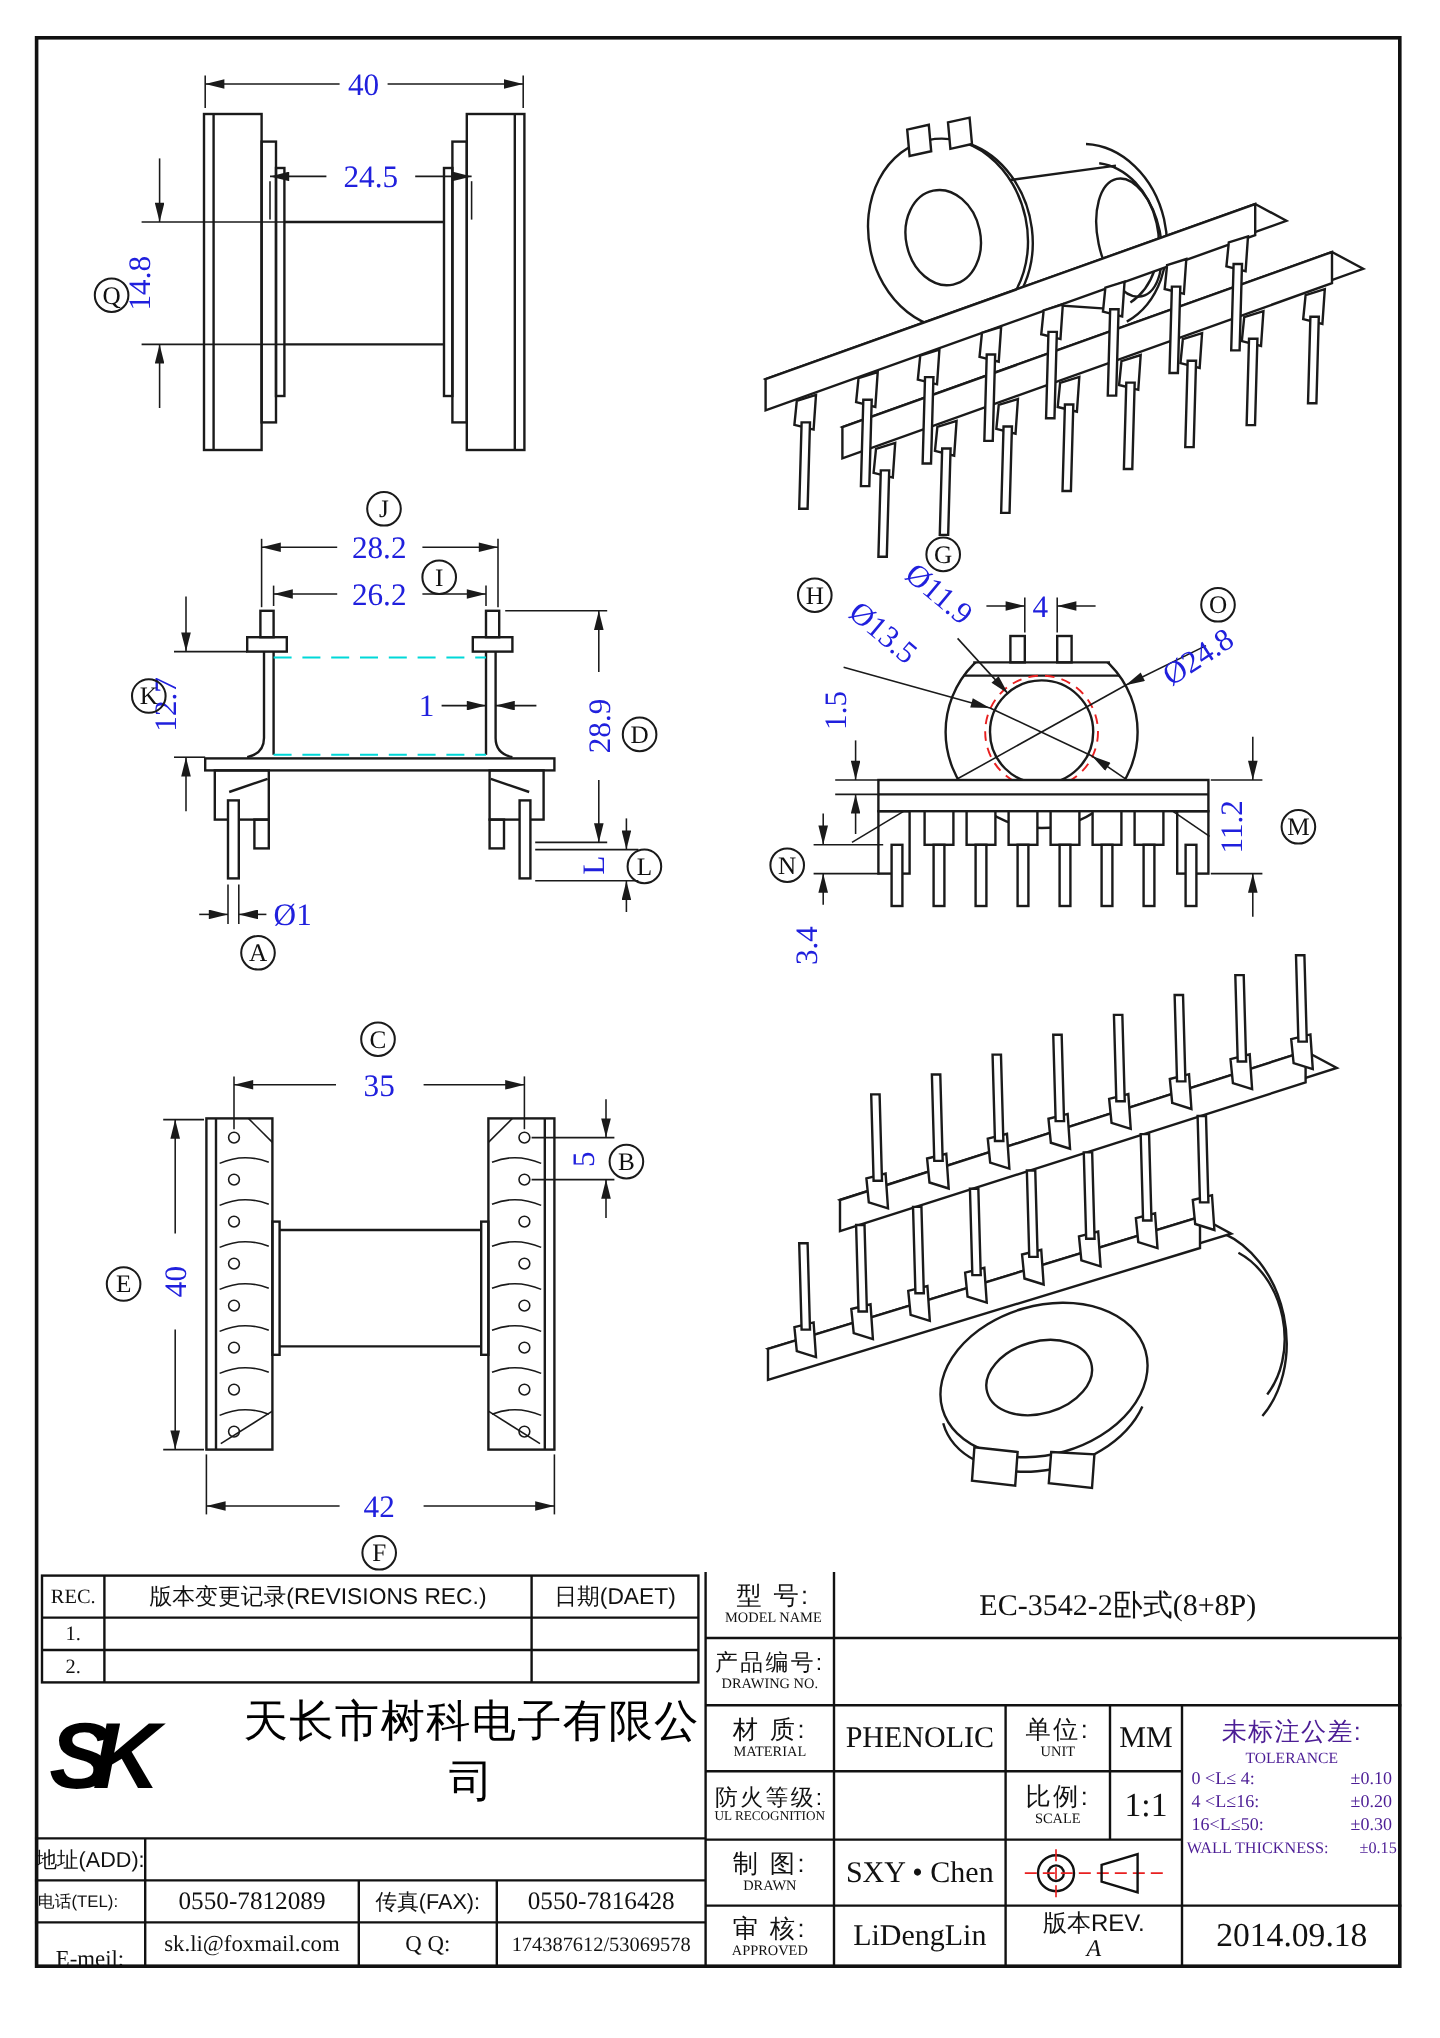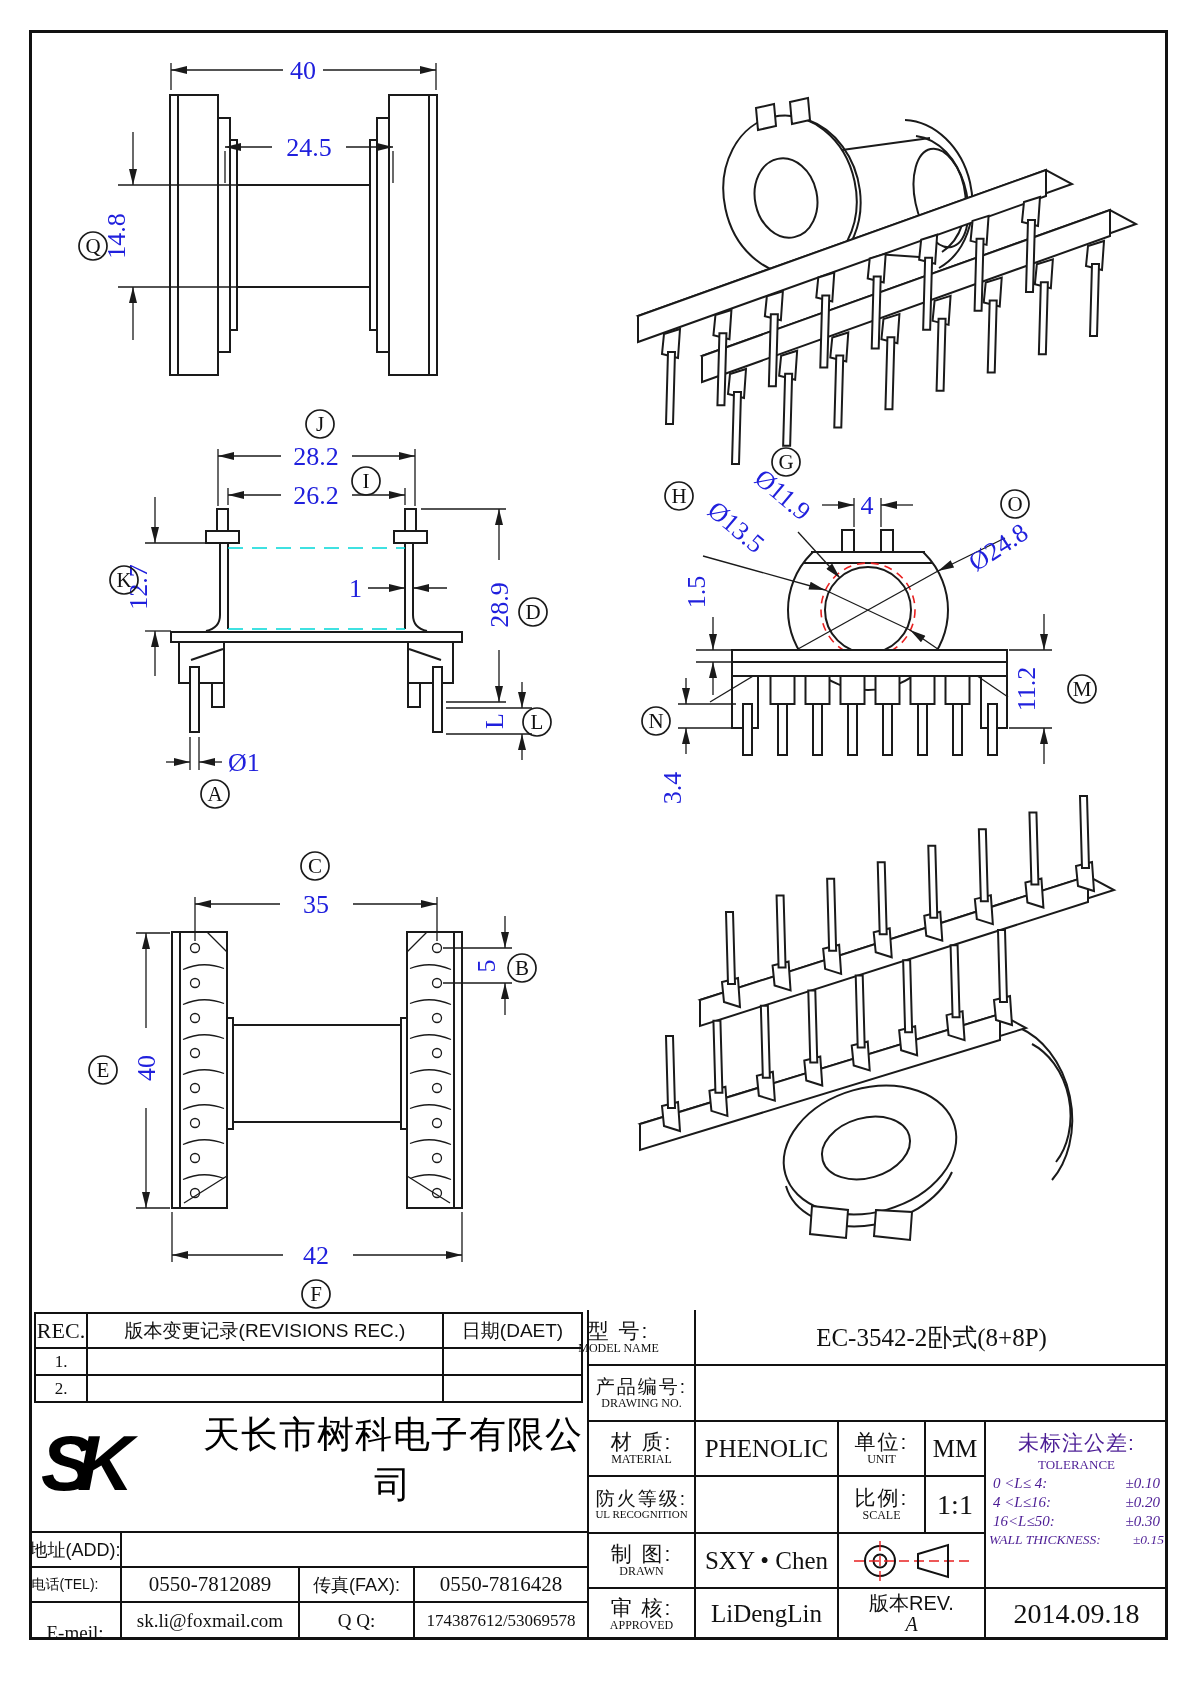--- a/index.html
+++ b/index.html
@@ -19,21 +19,21 @@
   g.lbl circle{fill:none;stroke:#1a1a1a;stroke-width:1.7;}
   g.lbl text{fill:#111;font-family:"Liberation Serif","DejaVu Serif",serif;font-size:21px;text-anchor:middle;}
   
   #tb{position:absolute;left:29px;top:1310px;width:1139px;height:330px;}
   #tb .cell{position:absolute;display:flex;align-items:center;justify-content:center;
             color:#111;white-space:nowrap;}
   .cnlab{flex-direction:column;line-height:1.05;}
   .cn  {font-size:21px;letter-spacing:2px;}
   .sub {font-size:12px;font-family:"Liberation Serif","DejaVu Serif",serif;}
   .val {font-family:Liberation Serif, serif;font-size:25px;}
-  .tol {font-family:"Liberation Serif","DejaVu Serif",serif;font-style:italic;font-size:15px;}
+  .tol {font-family:"Liberation Serif","DejaVu Serif",serif;font-size:15px;}
   #logo{position:absolute;left:12px;top:108px;font-style:italic;font-weight:900;
         font-size:78px;letter-spacing:-16px;font-family:"Liberation Sans",sans-serif;color:#000;}
   .namecn{position:absolute;left:168px;top:100px;width:392px;text-align:center;
           font-size:37px;color:#000;letter-spacing:1px;}
   .nameen{position:absolute;left:168px;top:152px;width:392px;text-align:center;
           font-family:"Liberation Serif","DejaVu Serif",serif;font-size:19px;color:#000;}
 </style>
 </head>
 <body>
 
@@ -468,40 +468,40 @@
         <line x1="559" y1="111" x2="1139" y2="111"></line>
         <line x1="559" y1="166" x2="956" y2="166"></line>
         <line x1="559" y1="223" x2="956" y2="223"></line>
         <line x1="559" y1="278" x2="1139" y2="278"></line>
         <line x1="809" y1="111" x2="809" y2="330"></line>
         <line x1="896" y1="111" x2="896" y2="223"></line>
         <line x1="956" y1="111" x2="956" y2="330"></line>
       </g>
     </svg>
 
-    <div class="cell" style="left:6px;top:3px;width:52px;height:35px;font-family:'Liberation Serif',serif;font-size:22px">REC.</div>
+    <div class="cell" style="left:6px;top:3px;width:52px;height:35px;font-family:'Liberation Serif',serif;font-size:17px">REC.</div>
     <div class="cell" style="left:58px;top:3px;width:356px;height:35px;font-size:19px">版本变更记录(REVISIONS REC.)</div>
     <div class="cell" style="left:414px;top:3px;width:139px;height:35px;font-size:19px">日期(DAET)</div>
     <div class="cell" style="left:6px;top:38px;width:52px;height:27px;font-family:'Liberation Serif',serif;font-size:17px">1.</div>
     <div class="cell" style="left:6px;top:65px;width:52px;height:27px;font-family:'Liberation Serif',serif;font-size:17px">2.</div>
 
     <div id="logo">SK</div>
     <div class="namecn">天长市树科电子有限公司</div>
 
     <div class="cell" style="left:0;top:222px;width:92px;height:35px;font-size:18px">地址(ADD):</div>
     <div class="cell" style="left:0;top:257px;width:72px;height:35px;font-size:14px">电话(TEL):</div>
     <div class="cell val" style="left:92px;top:257px;width:178px;height:35px;font-size:21px">0550-7812089</div>
     <div class="cell" style="left:270px;top:257px;width:115px;height:35px;font-size:18px">传真(FAX):</div>
     <div class="cell val" style="left:385px;top:257px;width:174px;height:35px;font-size:21px">0550-7816428</div>
     <div class="cell val" style="left:0;top:304px;width:92px;height:38px;font-size:19px">E-meil:</div>
     <div class="cell val" style="left:92px;top:292px;width:178px;height:38px;font-size:19px">sk.li@foxmail.com</div>
     <div class="cell val" style="left:270px;top:292px;width:115px;height:38px;font-size:19px">Q Q:</div>
     <div class="cell val" style="left:385px;top:292px;width:174px;height:38px;font-size:17px">174387612/53069578</div>
 
-    <div class="cell cnlab" style="left:533px;top:0;width:113px;height:55px">
+    <div class="cell cnlab" style="left:559px;top:0;width:113px;height:55px">
       <span class="cn">型  号:</span>
       <span class="sub">MODEL NAME</span>
     </div>
     <div class="cell val" style="left:666px;top:0;width:473px;height:55px">EC-3542-2卧式(8+8P)</div>
     <div class="cell cnlab" style="left:559px;top:55px;width:107px;height:56px">
       <span class="cn" style="font-size:19px">产品编号:</span>
       <span class="sub">DRAWING NO.</span>
     </div>
     <div class="cell val" style="left:666px;top:55px;width:473px;height:56px"></div>
     <div class="cell cnlab" style="left:559px;top:111px;width:107px;height:55px">

